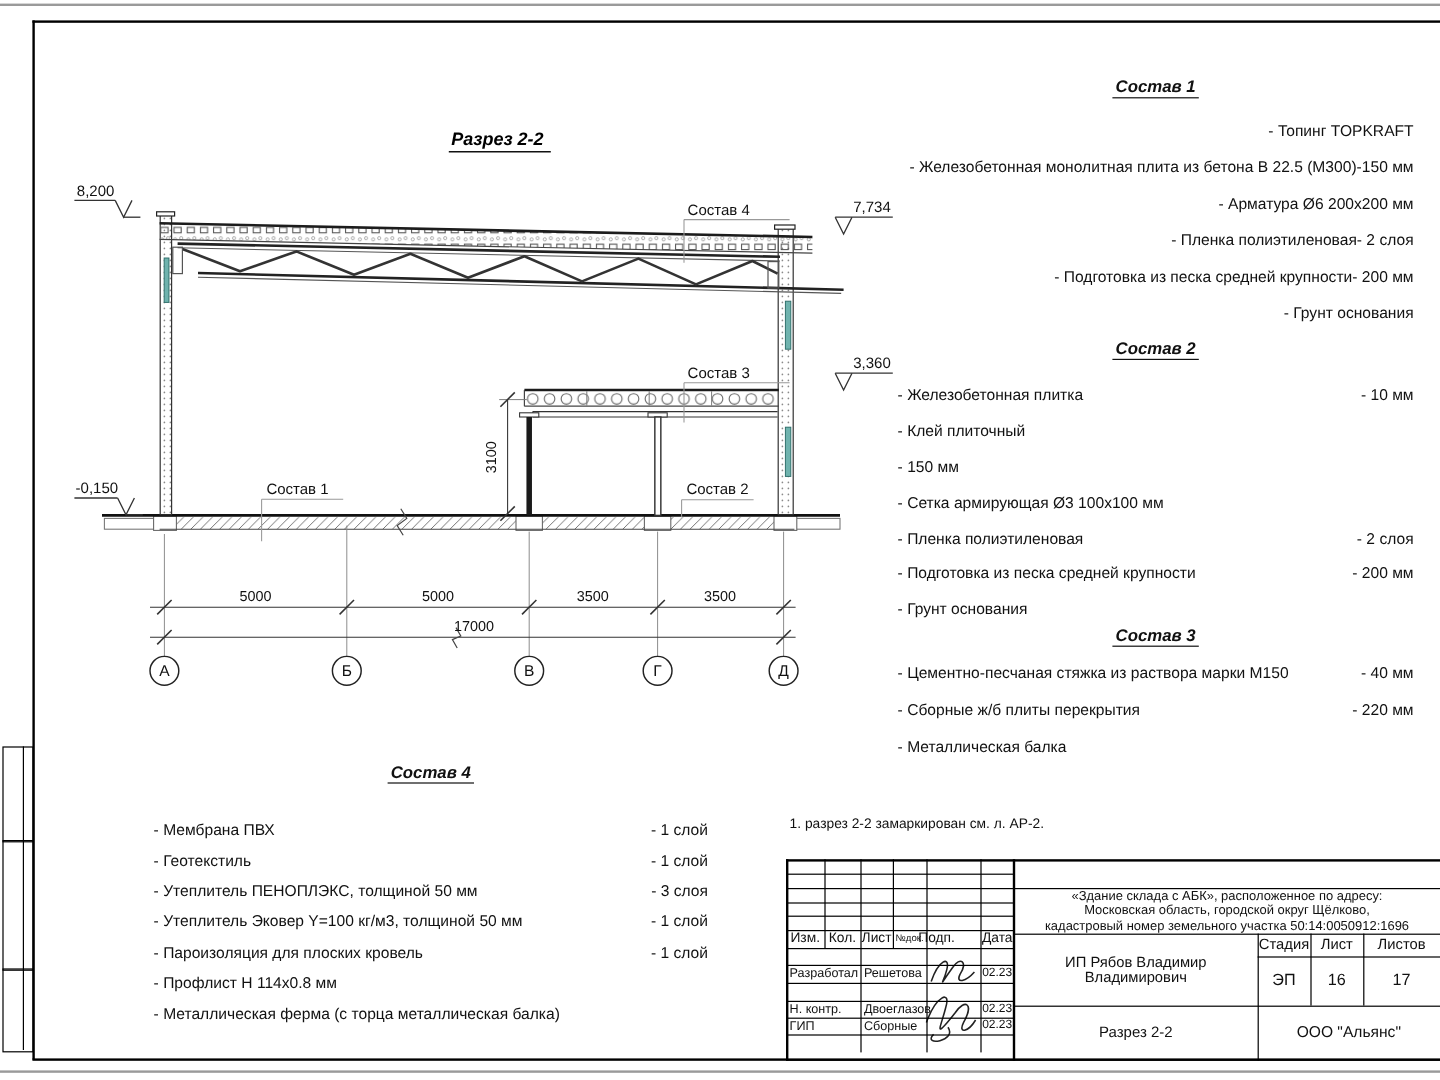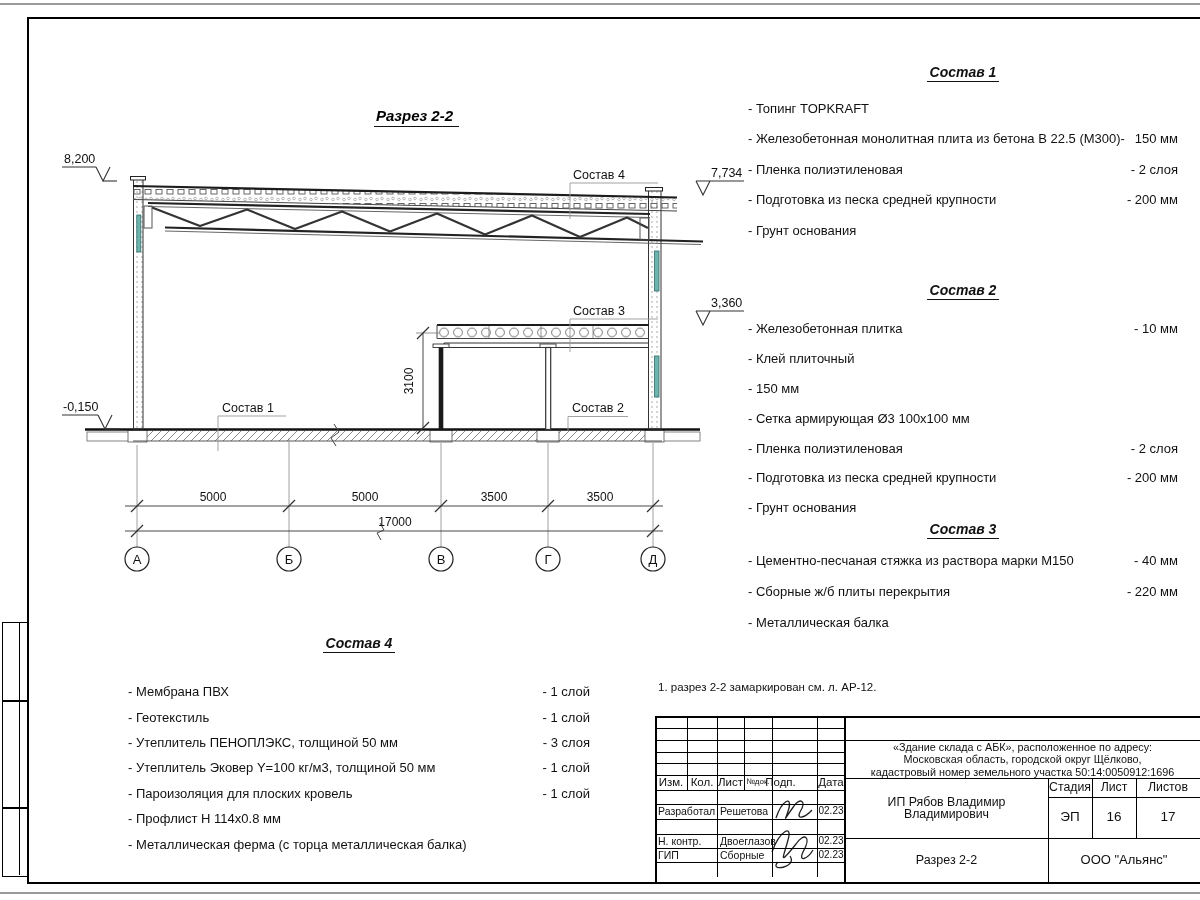--- a/index.html
+++ b/index.html
@@ -7,21 +7,21 @@
         font-family:"Liberation Sans",sans-serif;color:#111;}
   .ln{position:absolute;background:#000;}
   .gln{position:absolute;background:#9a9a9a;}
   svg.draw{position:absolute;left:0;top:0;z-index:1;}
   
   .lst{position:absolute;z-index:2;}
   .lst h3{margin:0;height:18px;line-height:18px;text-align:center;font-size:14px;
           font-style:italic;font-weight:bold;}
   .lst h3 span{border-bottom:1.2px solid #111;padding:0 3px 1px;}
   .li{display:flex;justify-content:space-between;align-items:center;font-size:13px;}
-  .l1 .li{height:30.5px;} .l1 h3{margin-bottom:12px;}
+  .l1 .li{height:30.5px;justify-content:flex-end;} .l1 h3{margin-bottom:12px;}
   .l2 .li{height:29.8px;} .l2 h3{margin-bottom:15px;}
   .l3 .li{height:31px;}   .l3 h3{margin-bottom:7px;}
   .l4 .li{height:25.4px;} .l4 h3{margin-bottom:27px;}
   .note{position:absolute;z-index:2;font-size:11.5px;}
   
   .tb{position:absolute;left:655px;top:716px;width:545px;height:168px;z-index:2;}
   .tb .ln{background:#000;}
   .c{position:absolute;display:flex;align-items:center;justify-content:center;
      text-align:center;font-size:11.5px;line-height:12.5px;}
   .cl{justify-content:flex-start;text-align:right;}
@@ -235,20 +235,24 @@
     <h3><span>Состав 1</span></h3>
     <div class="li">
         <span>- Топинг TOPKRAFT</span>
         <span></span>
       </div>
     <div class="li">
         <span>- Железобетонная  монолитная плита из бетона  В 22.5 (М300)-</span>
         <span>150 мм</span>
       </div>
     <div class="li">
+        <span>- Арматура Ø6 200х200 мм</span>
+        <span></span>
+      </div>
+    <div class="li">
         <span>- Пленка полиэтиленовая</span>
         <span>-  2 слоя</span>
       </div>
     <div class="li">
         <span>- Подготовка из песка средней  крупности</span>
         <span>- 200 мм</span>
       </div>
     <div class="li">
         <span>- Грунт основания</span>
         <span></span>
@@ -327,21 +331,21 @@
     <div class="li">
         <span>- Профлист Н 114х0.8 мм</span>
         <span></span>
       </div>
     <div class="li">
         <span>- Металлическая ферма (с торца металлическая балка)</span>
         <span></span>
       </div>
   </div>
 
-  <div class="note" style="left:658px;top:681px;">1. разрез 2-2 замаркирован см. л. АР-12.</div>
+  <div class="note" style="left:658px;top:681px;">1. разрез 2-2 замаркирован см. л. АР-2.</div>
 
   <div class="tb">
 
     <div class="ln" style="left:0;top:0;width:545px;height:1.5px;"></div>
     <div class="ln" style="left:0;top:0;width:1.5px;height:168px;"></div>
     <div class="ln" style="left:0;top:166.5px;width:545px;height:1.5px;"></div>
 
     <div class="ln" style="left:32px;top:0;width:1px;height:74px;"></div>
     <div class="ln" style="left:62px;top:0;width:1px;height:161px;"></div>
     <div class="ln" style="left:89px;top:0;width:1px;height:74px;"></div>

